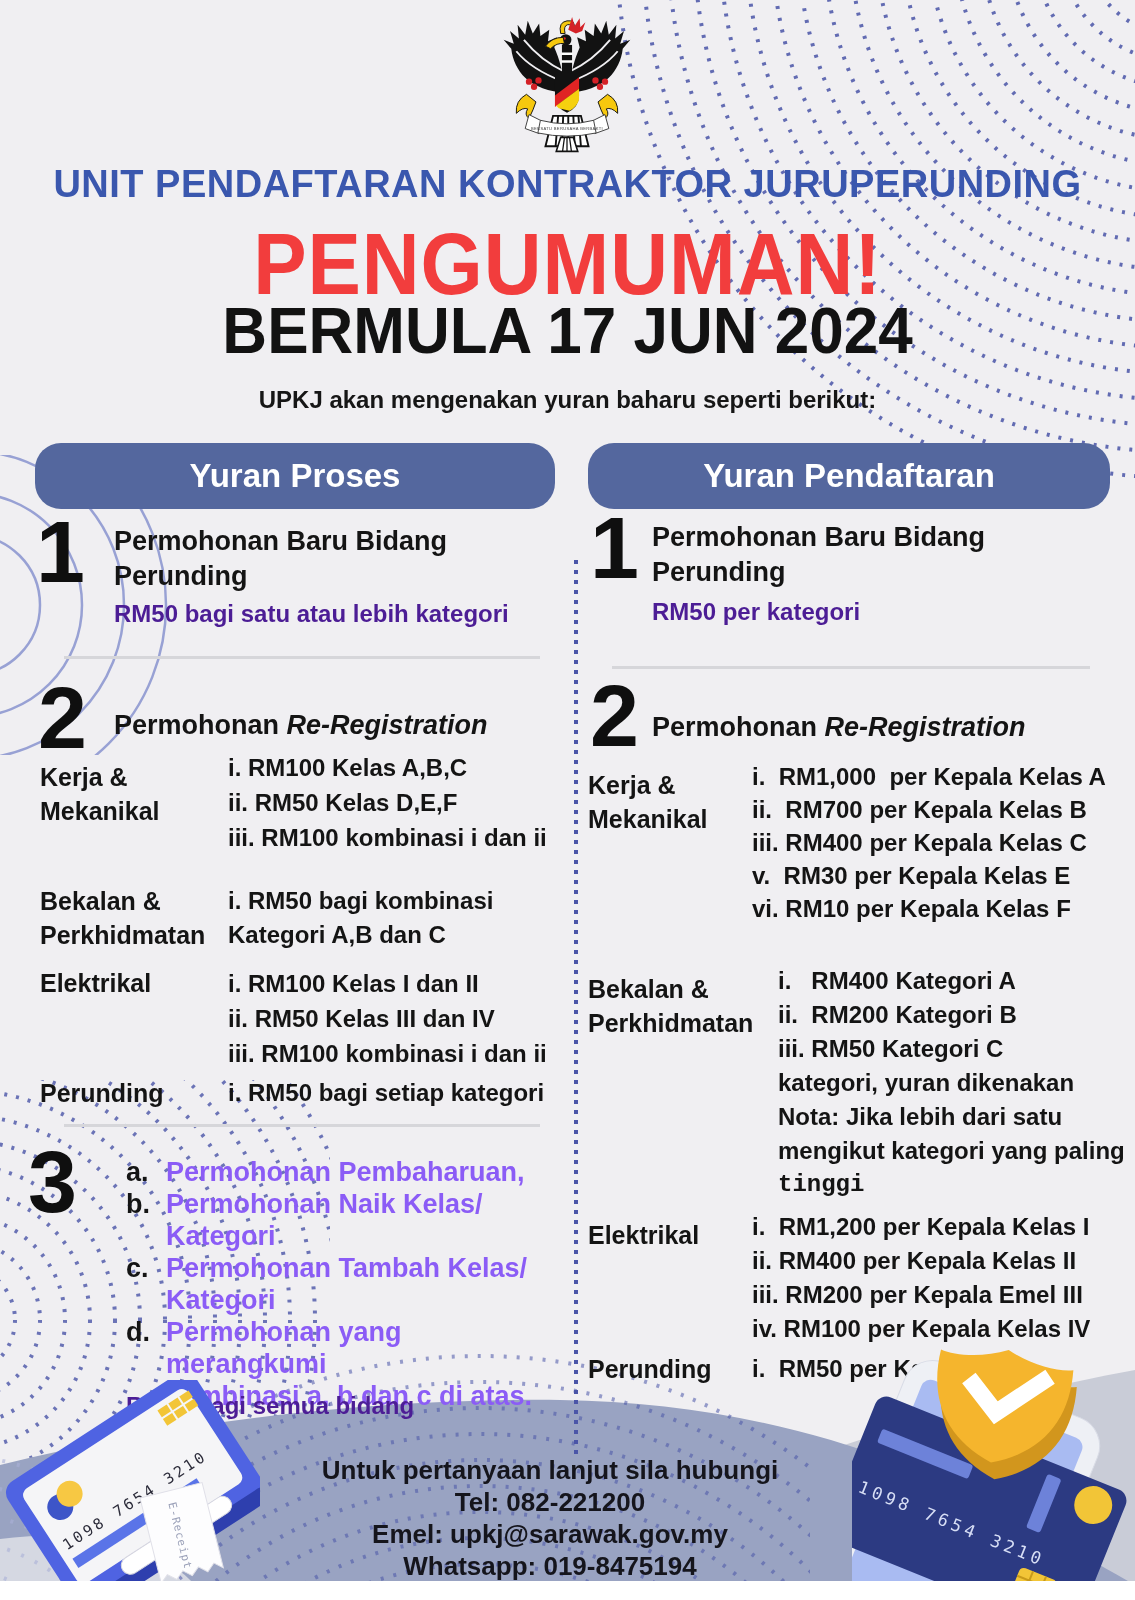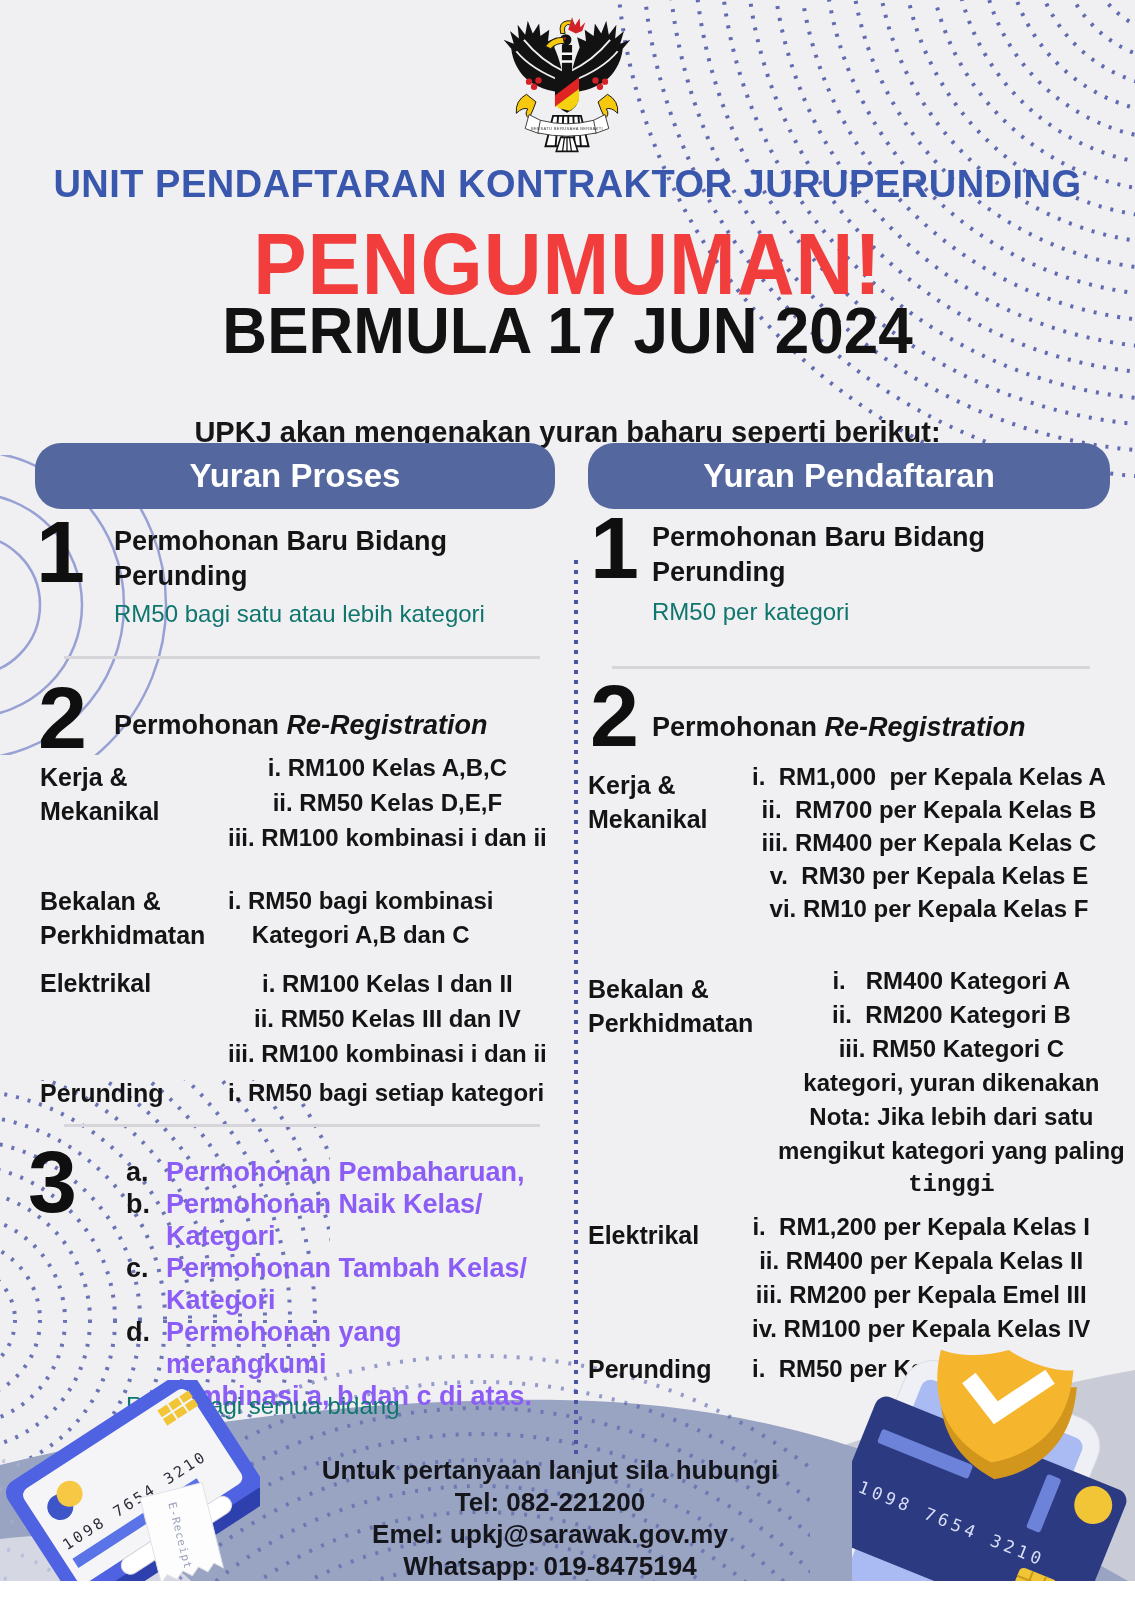--- a/index.html
+++ b/index.html
@@ -6,30 +6,30 @@
   body{font-family:"Liberation Sans","DejaVu Sans",sans-serif;}
   #poster{position:relative;width:1135px;height:1581px;background:#f0eff2;overflow:hidden;}
   .abs{position:absolute;}
   .ctr{left:0;width:1135px;text-align:center;}
   
   .org-title{top:163px;font-size:38px;font-weight:700;letter-spacing:.5px;color:#3a57ae;z-index:20;}
   .headline{top:214px;z-index:20;}
   .headline span{display:inline-block;font-size:80px;font-weight:800;letter-spacing:1px;color:#f23d3d;transform:scaleY(1.10);transform-origin:top center;}
   .dateline{top:294px;z-index:20;}
   .dateline span{display:inline-block;font-size:62px;font-weight:800;color:#121212;transform:scaleY(1.04);transform-origin:top center;letter-spacing:0;}
-  .intro{top:386px;font-size:29px;font-weight:700;color:#161616;z-index:20;margin-top:30px;}
+  .intro{top:386px;font-size:24px;font-weight:700;color:#161616;z-index:20;}
   
   .pill{height:66px;background:#54679e;border-radius:26px;color:#ffffff;font-size:33px;font-weight:700;text-align:center;line-height:66px;z-index:20;}
   
   .bignum{font-size:88px;font-weight:800;color:#0f0f0f;line-height:.9;z-index:20;}
   
   .h-item{font-size:27px;font-weight:700;color:#141414;line-height:35px;white-space:pre-line;z-index:20;}
-  .fee{font-size:24px;font-weight:400;color:#0f766e;z-index:20;}
+  .fee{font-size:24px;font-weight:700;color:#4c1d95;z-index:20;}
   .rowlabel{font-size:25px;font-weight:700;color:#141414;line-height:34px;white-space:pre-line;z-index:20;}
-  .vlines{z-index:20;text-align:center;}
+  .vlines{z-index:20;}
   .vlines div{font-size:24px;font-weight:700;color:#141414;white-space:pre-wrap;}
   .hdiv{height:3px;background:#d6d6da;z-index:20;}
   .dotline{width:4px;background:repeating-linear-gradient(to bottom,#4a55a8 0 4px,transparent 4px 10px);z-index:15;}
   
   .i3{z-index:20;}
   .i3row{display:flex;}
   .i3m{width:40px;flex:0 0 40px;font-size:27px;font-weight:700;color:#141414;line-height:32px;}
   .i3t{font-size:27px;font-weight:700;color:#8b5cf6;line-height:32px;white-space:pre-line;}
   
   .footer{top:1454px;left:150px;width:800px;text-align:center;z-index:30;}

